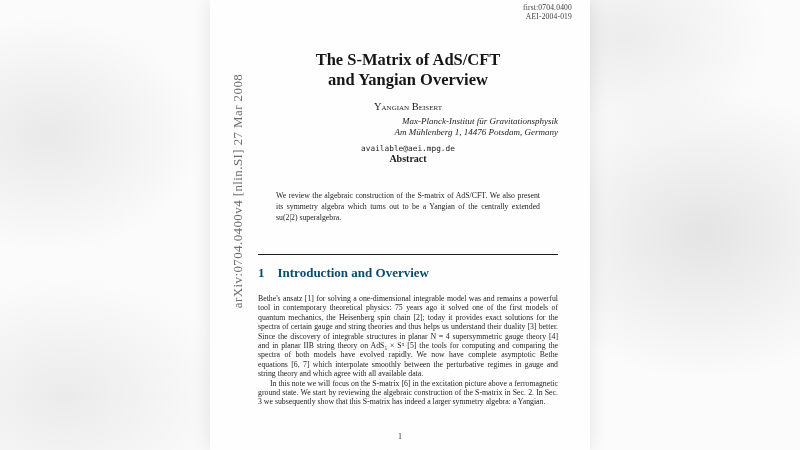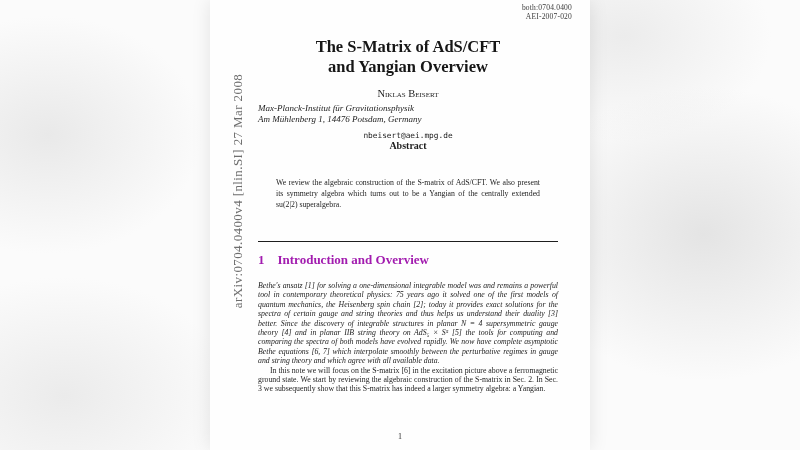--- a/index.html
+++ b/index.html
@@ -25,82 +25,82 @@
   }
   .side-stamp{
     position:absolute;left:28px;top:191px;
     transform:translate(-50%,-50%) rotate(-90deg);
     white-space:nowrap;
     font-size:13px;color:#6e6e6e;letter-spacing:0.4px;
   }
   .content{margin-left:48px;width:300px;position:relative;}
   .title{
     text-align:center;font-weight:bold;font-size:16.5px;line-height:20px;
-    padding-top:37px;color:#161616;
+    padding-top:50px;color:#161616;
   }
   .author{
     text-align:center;font-variant:small-caps;font-size:10.5px;margin-top:11px;
   }
   .affil{
-    text-align:left;font-style:italic;font-size:9px;line-height:11px;margin-top:4px;
+    text-align:right;font-style:italic;font-size:9px;line-height:11px;margin-top:4px;
   }
   .email{
     text-align:center;font-family:"DejaVu Sans Mono","Liberation Mono",monospace;
     font-size:7.8px;margin-top:6px;
   }
   .abs-label{
     text-align:center;font-weight:bold;font-size:10px;margin-top:0;
   }
   .abs-body{
     margin:26px 18px 0 18px;font-size:7.8px;line-height:11px;text-align:justify;
   }
   .rule{
     margin-top:31px;border:none;border-top:1.5px solid #1e1e1e;width:100%;
   }
   .sec-head{
-    margin-top:10px;font-weight:bold;font-size:13px;color:#a21caf;
+    margin-top:10px;font-weight:bold;font-size:13px;color:#0c4a6e;
   }
   .sec-head .sec-num{margin-right:13px;}
   .para{
     font-size:7.8px;line-height:9.4px;text-align:justify;margin:0;
   }
-  .para.first{margin-top:13px;font-style:italic;}
+  .para.first{margin-top:13px;}
   .para.indent{text-indent:12px;}
   .pagenum{
     position:absolute;left:0;right:0;bottom:9px;text-align:center;
     font-size:8px;color:#2a2a2a;
   }
 </style>
 </head>
 <body>
 
 <div class="page">
 
   <div class="stamp-tr">
-    <div>both:0704.0400</div>
-    <div>AEI-2007-020</div>
+    <div>first:0704.0400</div>
+    <div>AEI-2004-019</div>
   </div>
 
   <div class="side-stamp">arXiv:0704.0400v4  [nlin.SI]  27 Mar 2008</div>
 
   <div class="content">
 
     <div class="title">
       <div>The S-Matrix of AdS/CFT</div>
       <div>and Yangian Overview</div>
     </div>
 
-    <div class="author">Niklas Beisert</div>
+    <div class="author">Yangian Beisert</div>
 
     <div class="affil">
       <div>Max-Planck-Institut für Gravitationsphysik</div>
       <div>Am Mühlenberg 1, 14476 Potsdam, Germany</div>
     </div>
 
-    <div class="email">nbeisert@aei.mpg.de</div>
+    <div class="email">available@aei.mpg.de</div>
 
     <div class="abs-label">Abstract</div>
     <div class="abs-body">We review the algebraic construction of the S-matrix of AdS/CFT. We also present its symmetry algebra which turns out to be a Yangian of the centrally extended su(2|2) superalgebra.</div>
 
     <hr class="rule">
 
     <div class="sec-head">
       <span class="sec-num">1</span><span>Introduction and Overview</span>
     </div>
 

